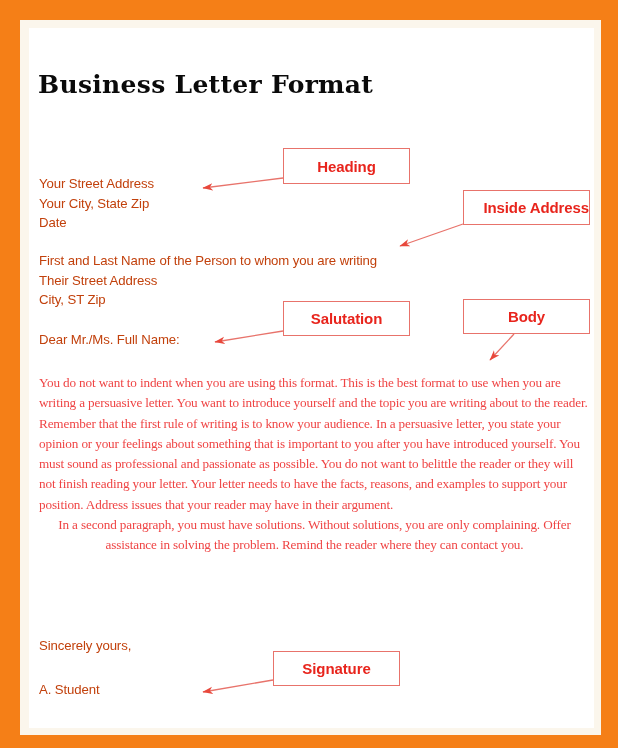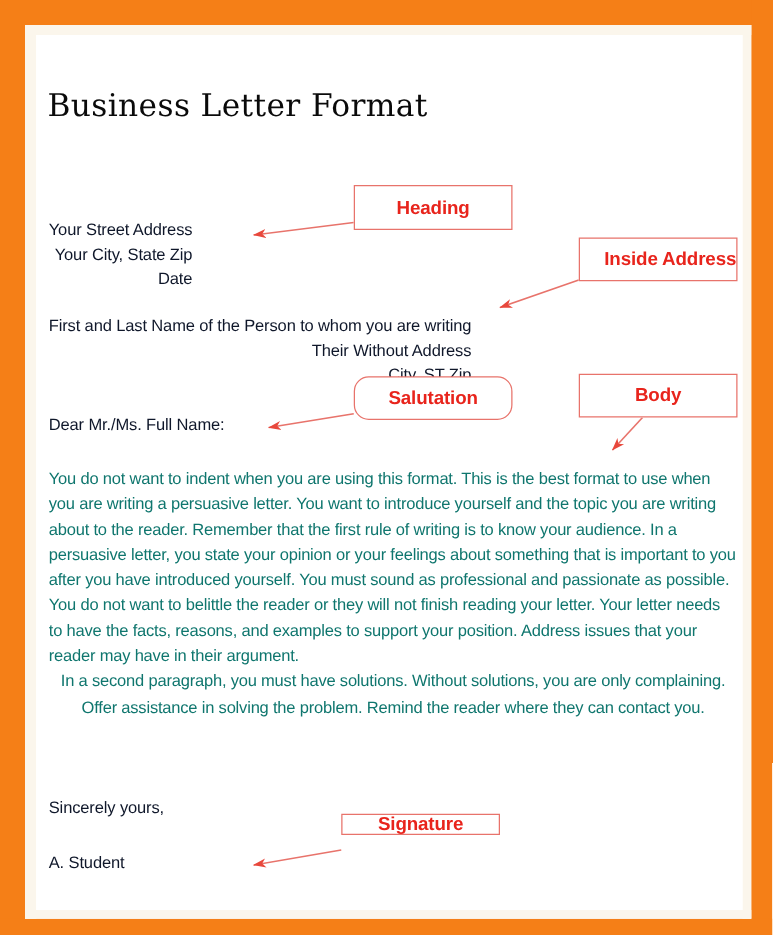--- a/index.html
+++ b/index.html
@@ -48,55 +48,55 @@
     height: 700px;
     background: #ffffff;
   }
 
   
   #doc-title {
     position: absolute;
     left: 9px;
     top: 42px;
     font-family: "DejaVu Serif", "Liberation Serif", serif;
-    font-weight: normal;
+    font-weight: bold;
     font-size: 25px;
     letter-spacing: 0.3px;
     color: #0a0a0a;
     white-space: nowrap;
   }
 
   
   .letter-block {
     position: absolute;
     left: 10px;
     font-size: 13.2px;
     line-height: 19.5px;
-    color: #0f172a;
+    color: #c2410c;
     letter-spacing: -0.1px;
-    text-align: right;
   }
   .letter-block .ln { white-space: nowrap; display: block; }
 
   #heading-block    { top: 146px; }
   #inside-block     { top: 223px; }
   #salutation-block { top: 302px; }
   #closing-block    { top: 608px; }
   #signer-block     { top: 652px; }
 
   #body-block {
     position: absolute;
     left: 10px;
     top: 345px;
     width: 551px;
     font-size: 13.2px;
     line-height: 20.3px;
-    color: #0f766e;
+    color: #ef4444;
     letter-spacing: -0.15px;
     text-align: left;
+    font-family: Liberation Serif, serif;
   }
   #body-block p { margin: 0; }
   #body-block p + p { margin-top: 0px; text-align: center; }
 
   
   .callout {
     position: absolute;
     border: 1.5px solid #E8736B;
     background: #FFFFFF;
     color: #E8241C;
@@ -104,23 +104,23 @@
     font-size: 15px;
     letter-spacing: -0.1px;
     display: flex;
     align-items: center;
     justify-content: center;
     box-sizing: border-box;
   }
 
   #callout-heading   { left: 283px; top: 148px; width: 127px; height: 36px; }
   #callout-inside    { left: 463px; top: 190px; width: 127px; height: 35px; justify-content: flex-end; }
-  #callout-salutation{ left: 283px; top: 301px; width: 127px; height: 35px; border-radius: 12px; }
+  #callout-salutation{ left: 283px; top: 301px; width: 127px; height: 35px; }
   #callout-body      { left: 463px; top: 299px; width: 127px; height: 35px; }
-  #callout-signature { left: 273px; top: 651px; width: 127px; height: 17px; }
+  #callout-signature { left: 273px; top: 651px; width: 127px; height: 35px; }
 
   
   #arrows {
     position: absolute;
     left: 0; top: 0;
     width: 618px;
     height: 748px;
     pointer-events: none;
   }
 </style>
@@ -144,21 +144,21 @@
     <div id="doc-title">Business Letter Format</div>
 
     <div class="letter-block" id="heading-block">
       <span class="ln">Your Street Address</span>
       <span class="ln">Your City, State  Zip</span>
       <span class="ln">Date</span>
     </div>
 
     <div class="letter-block" id="inside-block">
       <span class="ln">First and Last Name of the Person to whom you are writing</span>
-      <span class="ln">Their Without Address</span>
+      <span class="ln">Their Street Address</span>
       <span class="ln">City, ST Zip</span>
     </div>
 
     <div class="letter-block" id="salutation-block">
       <span class="ln">Dear Mr./Ms. Full Name:</span>
     </div>
 
     <div id="body-block">
       <p>You do not want to indent when you are using this format.  This is the best format to use when you are writing a persuasive letter.    You want to introduce yourself and the topic you are writing about to the reader.  Remember that the first rule of writing is to know your audience.  In a persuasive letter, you state your opinion or your feelings about something that is important to you after you have introduced yourself.  You must sound as professional and passionate as possible.  You do not want to belittle the reader or they will not finish reading your letter.  Your letter needs to have the facts, reasons, and examples to support your position. Address issues that your reader may have in their argument.</p>
       <p>In a second paragraph, you must have solutions.  Without solutions, you are only complaining. Offer assistance in solving the problem.  Remind the reader where they can contact you.</p>

